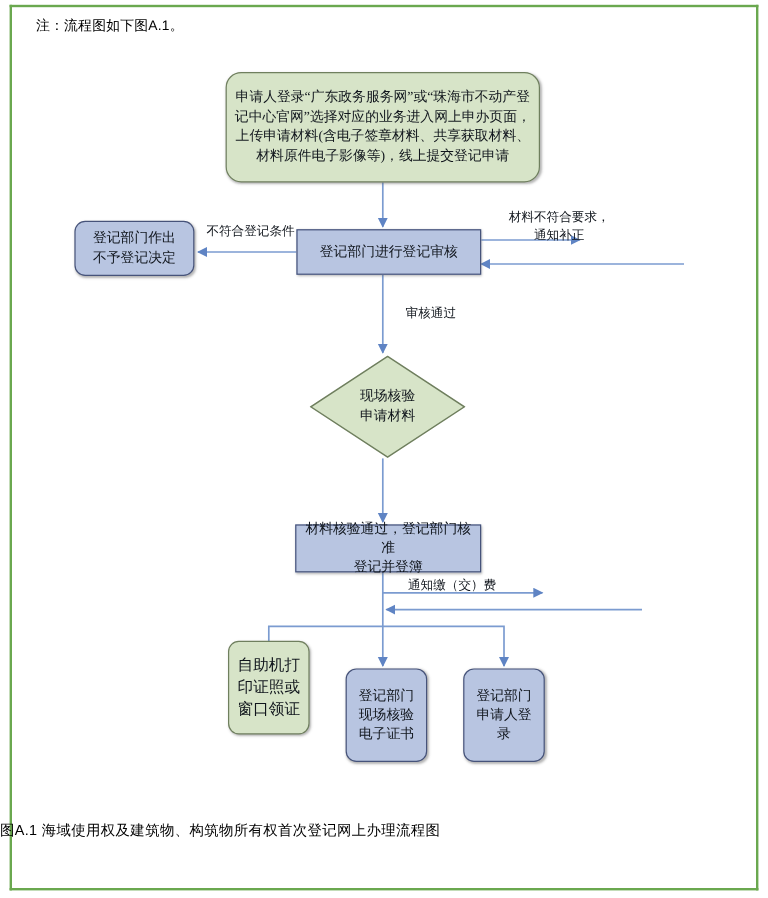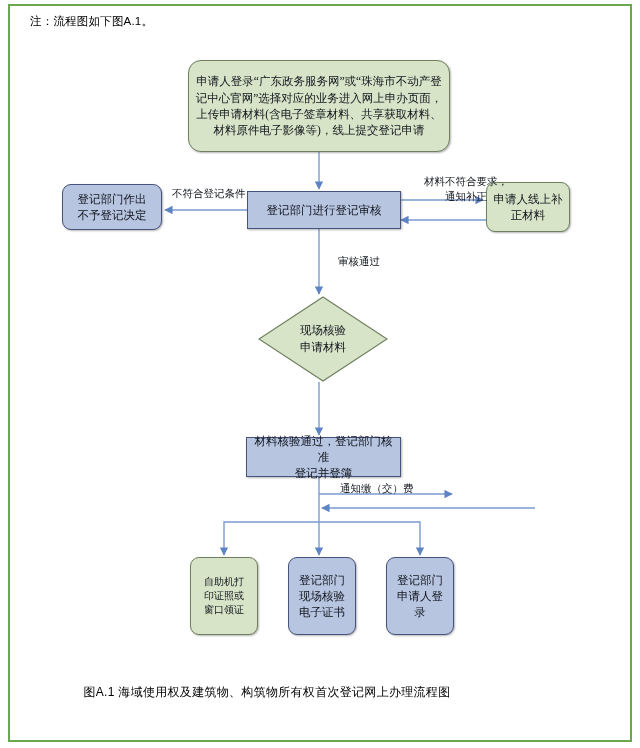--- a/index.html
+++ b/index.html
@@ -100,21 +100,21 @@
   .sharp { border-radius: 0; }
 
   
   #node-apply      { left: 188px; top: 60px;  width: 262px; height: 92px;  font-size: 11.5px; }
   #node-review     { left: 247px; top: 191px; width: 154px; height: 38px;  font-size: 11.5px; }
   #node-reject     { left: 62px;  top: 184px; width: 100px; height: 46px;  font-size: 11.5px; }
   #node-supplement { left: 486px; top: 182px; width: 84px;  height: 50px;  font-size: 11.5px; }
   #node-verify     { left: 258px; top: 296px; width: 130px; height: 86px;  font-size: 11.5px; }
   #node-approve    { left: 246px; top: 437px; width: 155px; height: 40px;  font-size: 11.5px; }
   #node-pay        { left: 455px; top: 476px; width: 80px;  height: 45px;  font-size: 11.5px; }
-  #node-kiosk      { left: 190px; top: 557px; width: 68px;  height: 78px;  font-size: 10px; }
+  #node-kiosk      { left: 190px; top: 534px; width: 68px;  height: 78px;  font-size: 13px; }
   #node-ecert      { left: 288px; top: 557px; width: 68px;  height: 78px;  font-size: 11.5px; }
   #node-mail       { left: 386px; top: 557px; width: 68px;  height: 78px;  font-size: 11.5px; }
 
   
   .diamond-wrap {
     position: absolute;
     display: flex;
     align-items: center;
     justify-content: center;
   }
@@ -145,21 +145,21 @@
   #lbl-reject   { left: 172px; top: 186px; }
   #lbl-fix      { left: 424px; top: 174px; text-align: center; }
   #lbl-pass     { left: 338px; top: 254px; }
   #lbl-notify   { left: 340px; top: 481px; }
 
   .caption {
     position: absolute;
     left: 0;
     top: 684px;
     width: 534px;
-    text-align: center;
+    text-align: left;
     font-family: "Liberation Sans", "DejaVu Sans", sans-serif;
     font-size: 12px;
     color: #000000;
     letter-spacing: 0.3px;
   }
 </style>
 </head>
 <body>
 
 <div id="page">
@@ -211,26 +211,20 @@
       <span class="txt">登记部门进行登记审核</span>
     </div>
 
     <div class="node blue rounded" id="node-reject">
       <span class="txt">
         <span>登记部门作出</span><br>
         <span>不予登记决定</span>
       </span>
     </div>
 
-    <div class="node green rounded" id="node-supplement">
-      <span class="txt">
-        <span>申请人线上补</span><br>
-        <span>正材料</span>
-      </span>
-    </div>
 
     <div class="diamond-wrap" id="node-verify">
       <svg class="diamond-shape" viewBox="0 0 130 86" preserveAspectRatio="none">
         <polygon points="65,1 129,43 65,85 1,43" fill="#d7e4c8" stroke="#6f7f5e" stroke-width="1.2"></polygon>
       </svg>
       <div class="diamond-label">
         <span>现场核验</span><br>
         <span>申请材料</span>
       </div>
     </div>

